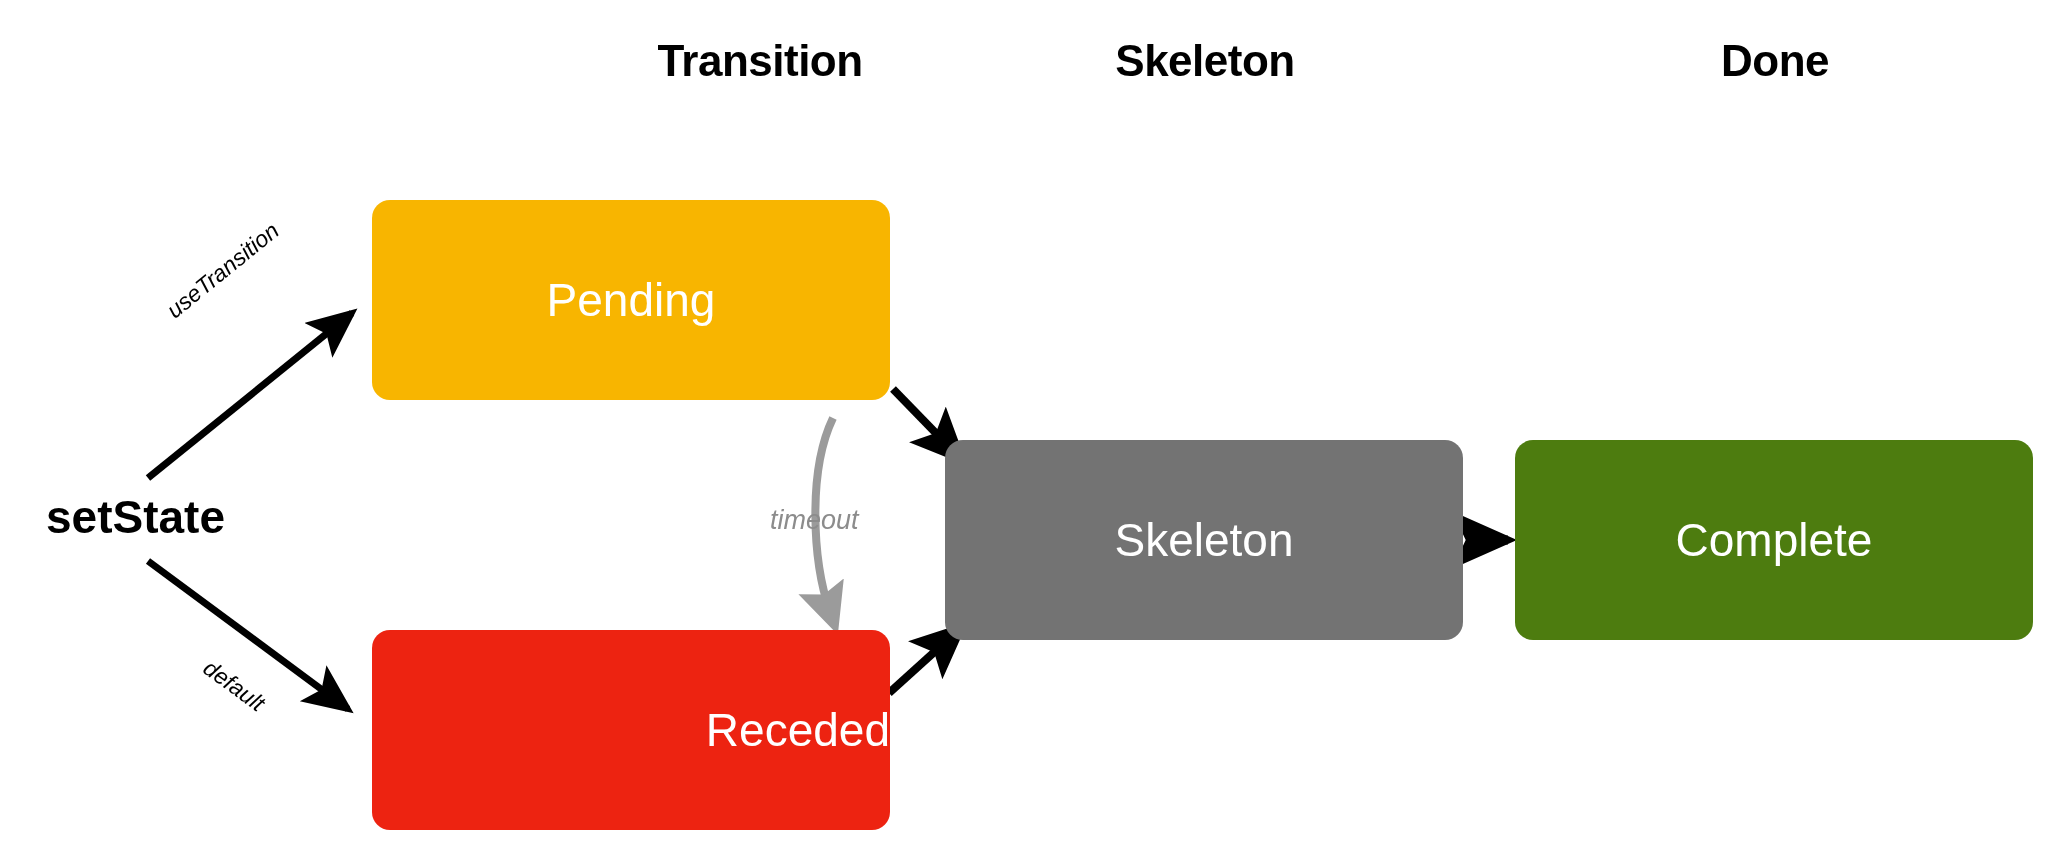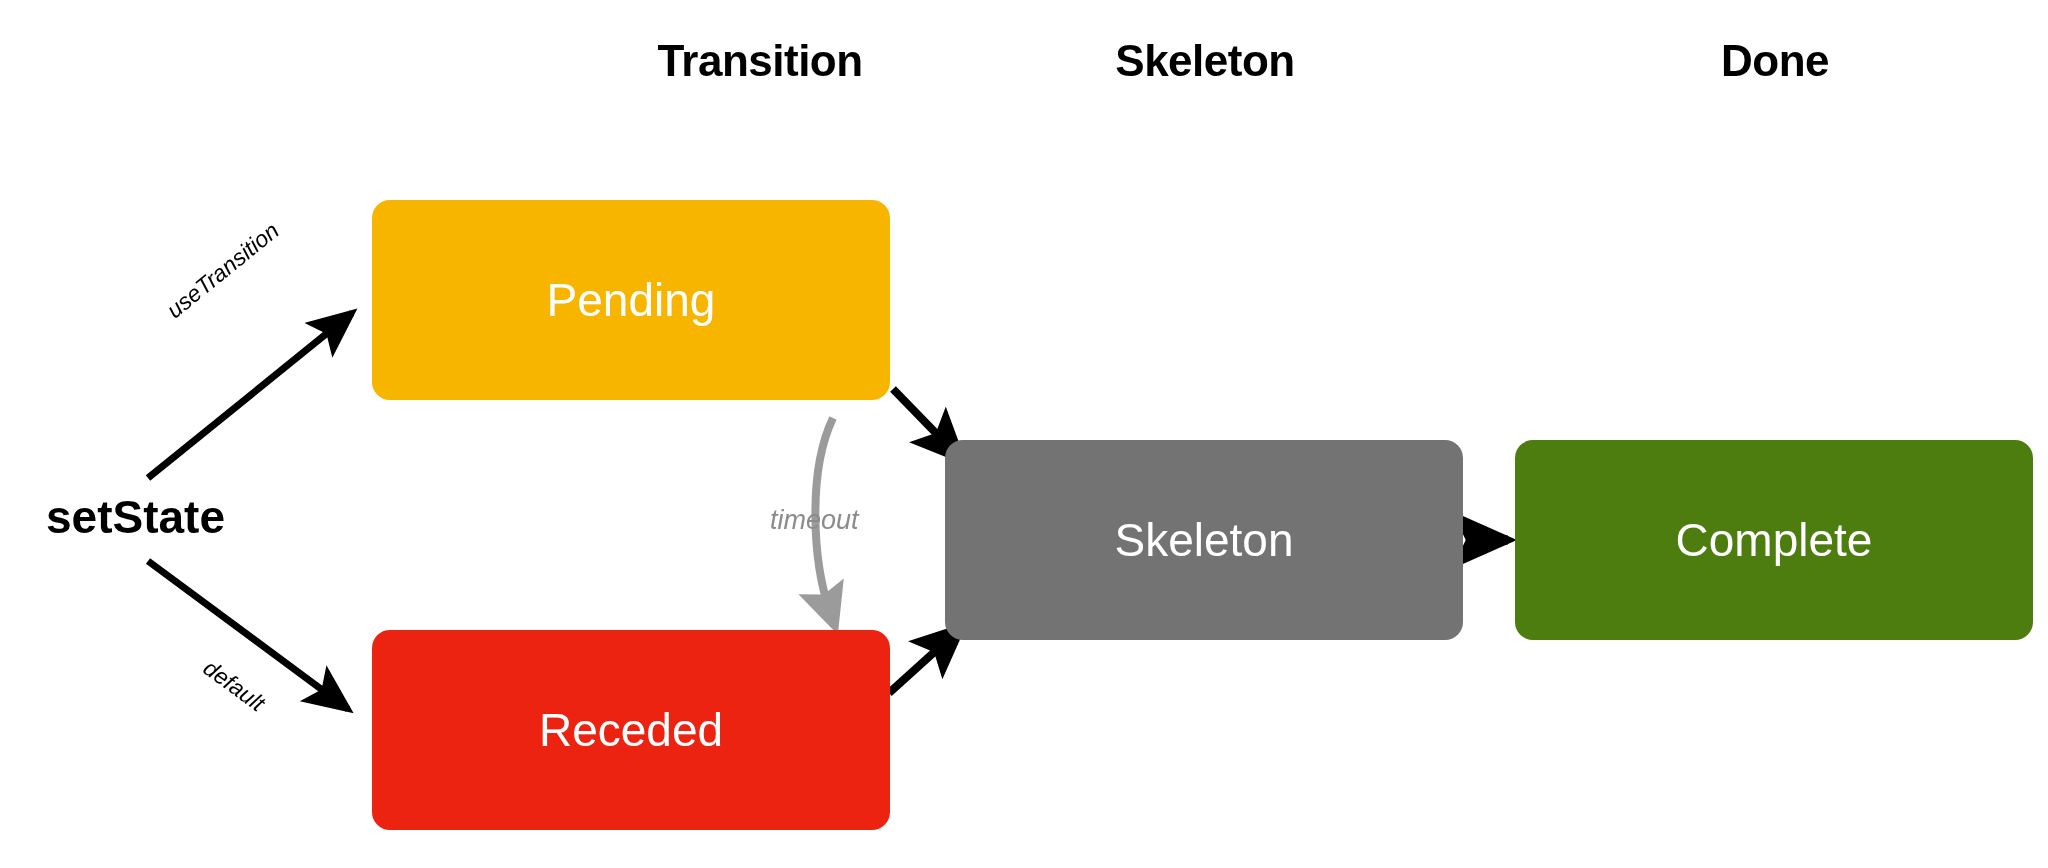--- a/index.html
+++ b/index.html
@@ -107,21 +107,21 @@
   <div class="edge-label" style="left:170px; top:300px; transform: rotate(-39deg); transform-origin: left center;">useTransition</div>
 
   <div class="edge-label" style="left:206px; top:652px; transform: rotate(36deg); transform-origin: left center;">default</div>
 
   <div class="edge-label muted" style="left:770px; top:505px;text-align:right;">timeout</div>
 
   <div class="node" style="left:372px; top:200px; width:518px; height:200px; background:#F8B500;">
     <span class="node-label">Pending</span>
   </div>
 
-  <div class="node" style="left:372px; top:630px; width:518px; height:200px; background:#ED2311;">
+  <div class="node" style="left:372px; top:630px; width:518px; height:200px; background:#ED2311;justify-content:flex-end;">
     <span class="node-label">Receded</span>
   </div>
 
   <div class="node" style="left:945px; top:440px; width:518px; height:200px; background:#737373;">
     <span class="node-label">Skeleton</span>
   </div>
 
   <div class="node" style="left:1515px; top:440px; width:518px; height:200px; background:#4d7c0f;">
     <span class="node-label">Complete</span>
   </div>

